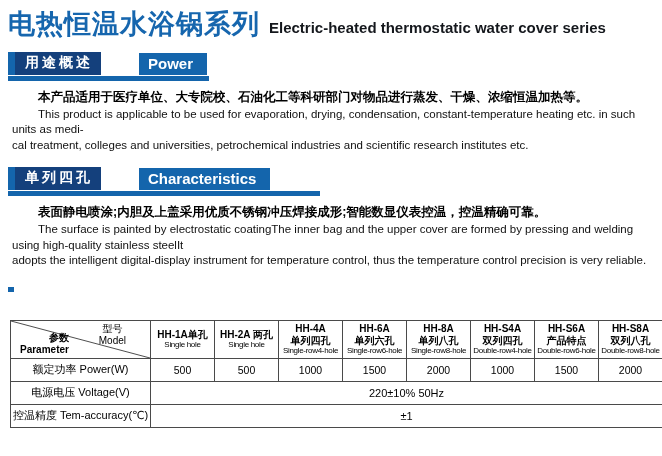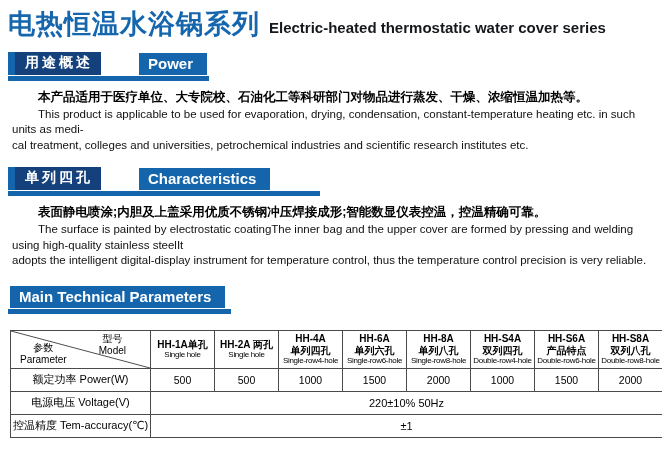--- a/index.html
+++ b/index.html
@@ -64,21 +64,21 @@
   .th-sub { font-size: 8px; font-weight: 400; white-space: nowrap; letter-spacing: -0.3px; line-height: 1.2; }
 
   td.label-cell { text-align: left; padding-left: 6px; font-size: 11px; white-space: nowrap; }
   td.value-cell { font-size: 10.5px; white-space: nowrap; }
   td.span-cell { font-size: 11px; }
 
   
   th.corner-cell { position: relative; padding: 0; }
   th.corner-cell svg.diag { position: absolute; inset: 0; width: 100%; height: 100%; }
   .corner-model { position: absolute; top: 2px; right: 24px; font-size: 10px; font-weight: 400; line-height: 1.2; text-align: center; }
-  .corner-param { position: absolute; bottom: 2px; left: 9px; font-size: 10px; font-weight: 400; line-height: 1.2; text-align: center; }
+  .corner-param { position: absolute; bottom: 2px; left: 9px; font-size: 10px; font-weight: 700; line-height: 1.2; text-align: right; }
 </style>
 </head>
 <body>
 
 <div class="page">
 
   <div class="title-row">
     <span class="title-cn">电热恒温水浴锅系列</span>
     <span class="title-en">Electric-heated thermostatic water cover series</span>
   </div>
@@ -109,21 +109,20 @@
     <div class="para-cn">表面静电喷涂;内胆及上盖采用优质不锈钢冲压焊接成形;智能数显仪表控温，控温精确可靠。</div>
     <div class="para-en">
       <div class="l1">The surface is painted by electrostatic coatingThe inner bag and the upper cover are formed by pressing and welding using high-quality stainless steelIt</div>
       <div class="l2">adopts the intelligent digital-display instrument for temperature control, thus the temperature control precision is very reliable.</div>
     </div>
   </div>
 
   <div class="section" style="margin-top:18px;">
     <div class="banner sec-params">
       <div class="banner-row">
-        <span class="banner-en">Main Technical Parameters</span>
       </div>
       <div class="banner-bar"></div>
     </div>
 
     <table class="params" id="params-table">
         <colgroup>
           <col class="c-label">
           <col class="c-data">
           <col class="c-data">
           <col class="c-data">

